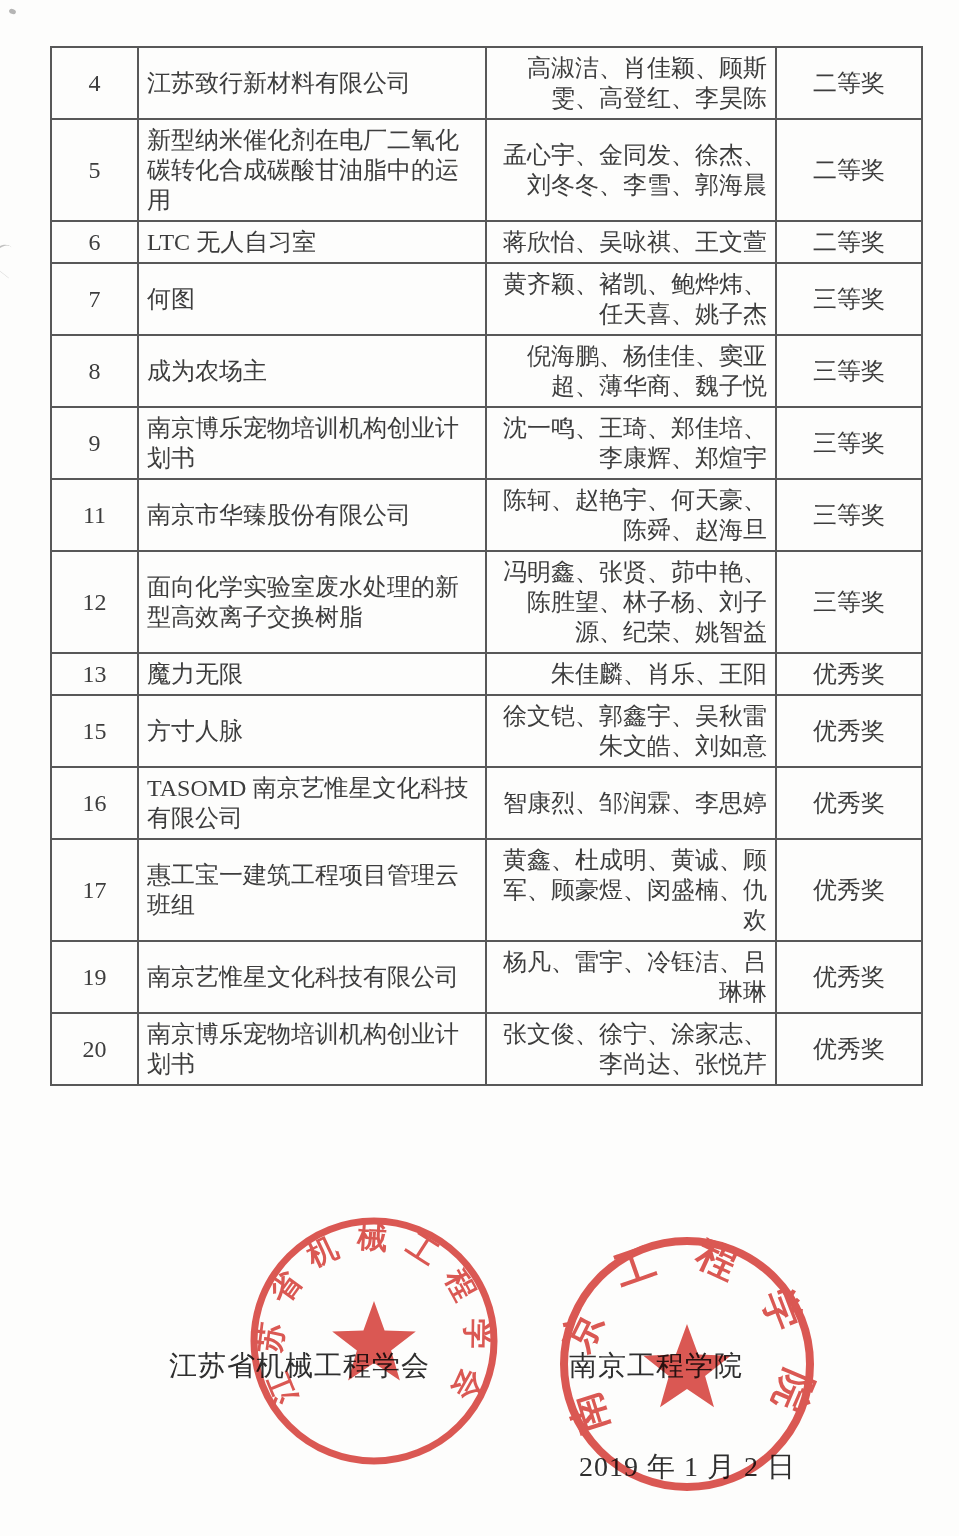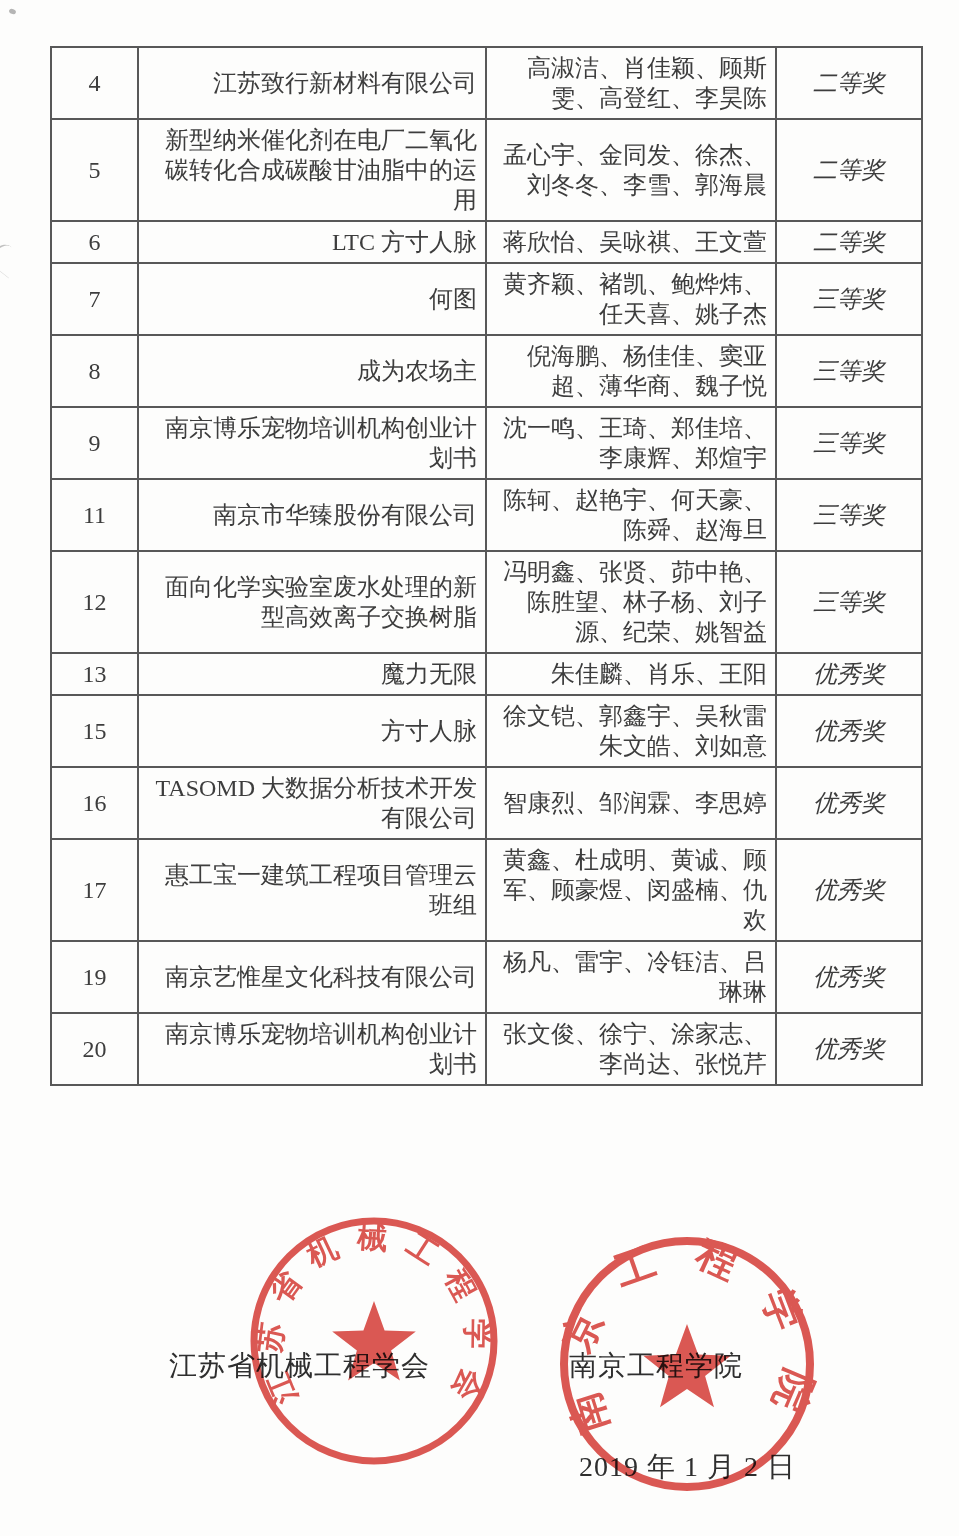--- a/index.html
+++ b/index.html
@@ -47,23 +47,23 @@
   }
   table.awards td {
     border: 2px solid #585858;
     font-size: 24px;
     line-height: 30px;
     padding: 5px 8px;
     vertical-align: middle;
     word-break: break-all;
   }
   td.c-no    { width: 69px;  text-align: center; font-family: "Liberation Serif","DejaVu Serif",serif; }
-  td.c-proj  { width: 330px; text-align: right; padding-left: 10px; padding-right: 10px; }
+  td.c-proj  { width: 330px; text-align: left; padding-left: 10px; padding-right: 10px; }
   td.c-names { width: 272px; text-align: right; }
-  td.c-award { width: 128px; text-align: center; font-style: italic; }
+  td.c-award { width: 128px; text-align: center; }
 
   
   .sig-text {
     position: absolute;
     color: #2e2e2e;
     font-size: 28px;
     letter-spacing: 1px;
     white-space: nowrap;
     z-index: 1;
   }
@@ -104,21 +104,21 @@
 
     <tr>
       <td class="c-no">5</td>
       <td class="c-proj">新型纳米催化剂在电厂二氧化碳转化合成碳酸甘油脂中的运用</td>
       <td class="c-names">孟心宇、金同发、徐杰、刘冬冬、李雪、郭海晨</td>
       <td class="c-award">二等奖</td>
     </tr>
 
     <tr>
       <td class="c-no">6</td>
-      <td class="c-proj">LTC 方寸人脉</td>
+      <td class="c-proj">LTC 无人自习室</td>
       <td class="c-names">蒋欣怡、吴咏祺、王文萱</td>
       <td class="c-award">二等奖</td>
     </tr>
 
     <tr>
       <td class="c-no">7</td>
       <td class="c-proj">何图</td>
       <td class="c-names">黄齐颖、褚凯、鲍烨炜、任天喜、姚子杰</td>
       <td class="c-award">三等奖</td>
     </tr>
@@ -162,21 +162,21 @@
 
     <tr>
       <td class="c-no">15</td>
       <td class="c-proj">方寸人脉</td>
       <td class="c-names">徐文铠、郭鑫宇、吴秋雷朱文皓、刘如意</td>
       <td class="c-award">优秀奖</td>
     </tr>
 
     <tr>
       <td class="c-no">16</td>
-      <td class="c-proj">TASOMD 大数据分析技术开发有限公司</td>
+      <td class="c-proj">TASOMD 南京艺惟星文化科技有限公司</td>
       <td class="c-names">智康烈、邹润霖、李思婷</td>
       <td class="c-award">优秀奖</td>
     </tr>
 
     <tr>
       <td class="c-no">17</td>
       <td class="c-proj">惠工宝一建筑工程项目管理云班组</td>
       <td class="c-names">黄鑫、杜成明、黄诚、顾军、顾豪煜、闵盛楠、仇欢</td>
       <td class="c-award">优秀奖</td>
     </tr>

